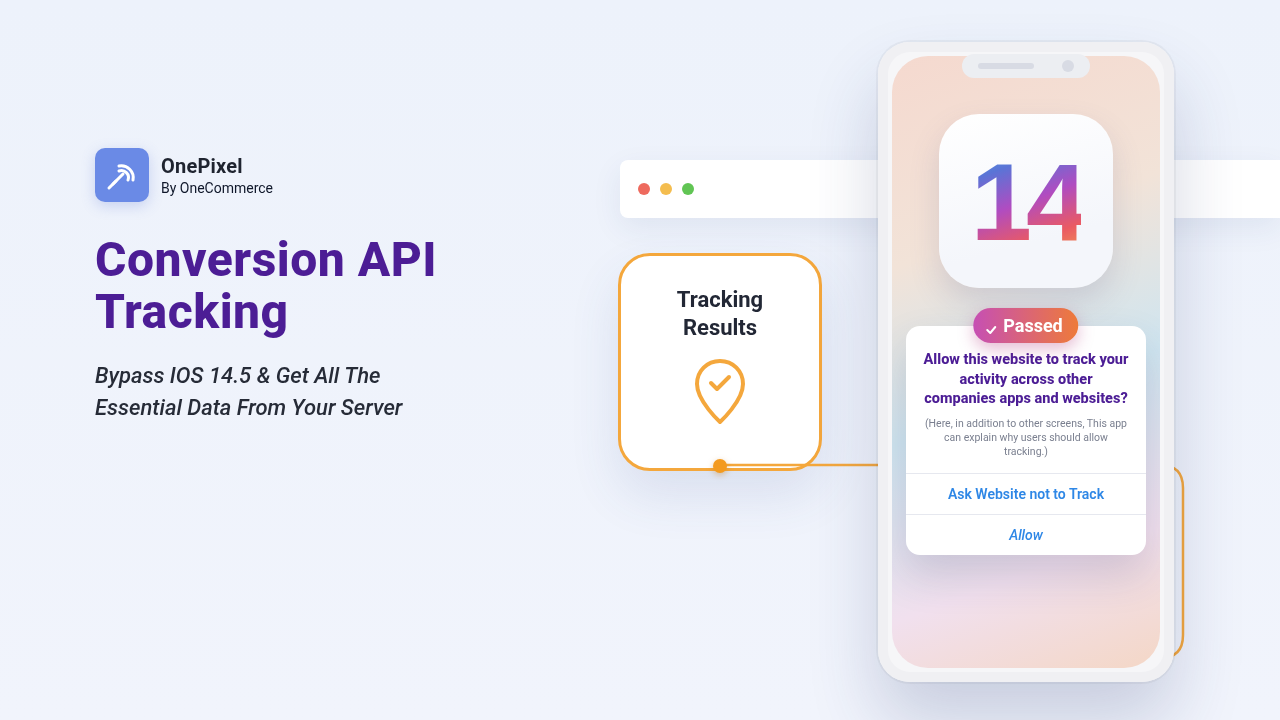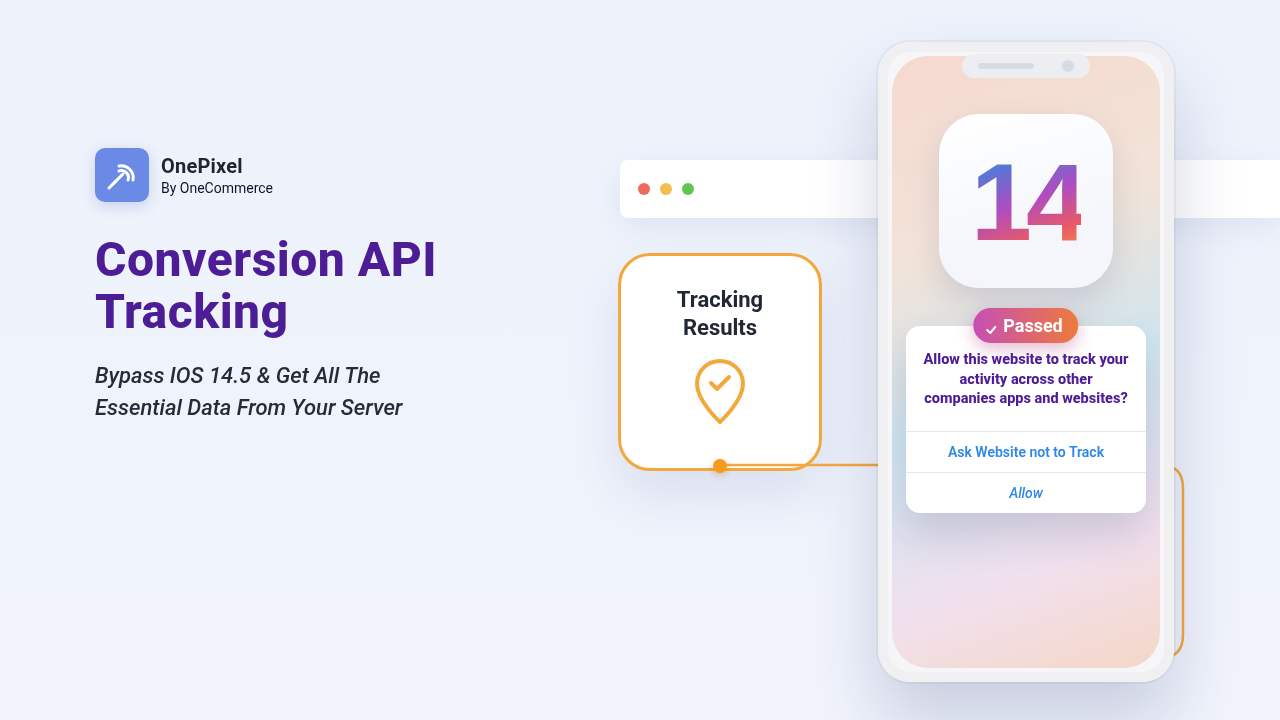--- a/index.html
+++ b/index.html
@@ -294,20 +294,21 @@
     <div class="passed">
       <svg width="12" height="12" viewBox="0 0 12 12">
         <path d="M2 6l3 3 5-6" stroke="#fff" stroke-width="2" fill="none" stroke-linecap="round" stroke-linejoin="round"></path>
       </svg>
       <span>Passed</span>
     </div>
 
     <div class="prompt">
       <div class="prompt-body">
         <div class="prompt-title">Allow this website to track your activity across other companies apps and websites?</div>
+        <div class="prompt-sub">(Here, in addition to other screens, This app can explain why users should allow tracking.)</div>
       </div>
       <div class="prompt-btn">Ask Website not to Track</div>
       <div class="prompt-btn allow">Allow</div>
     </div>
 
   </div>
   <div class="notch"></div>
 </div>
 
 </body></html>

